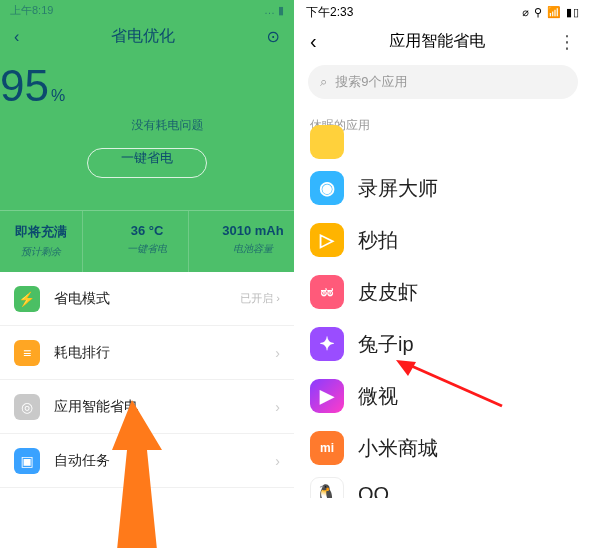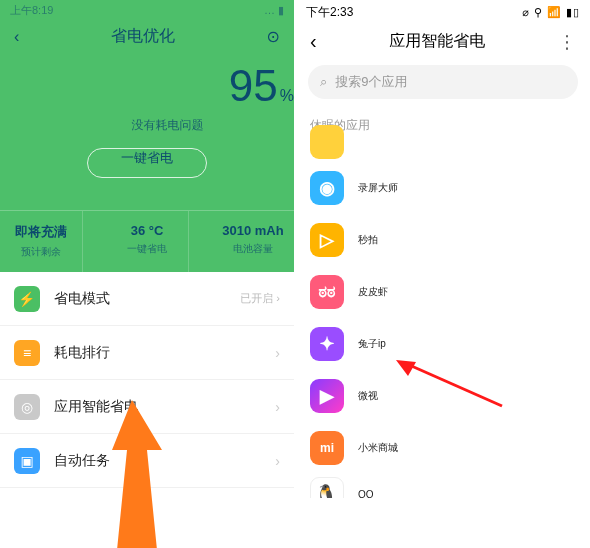--- a/index.html
+++ b/index.html
@@ -5,29 +5,29 @@
   * { box-sizing: border-box; margin: 0; padding: 0; font-family: -apple-system, "Helvetica Neue", Arial, sans-serif; }
   body { background: #fff; width: 590px; height: 548px; overflow: hidden; position: relative; }
   .phone { position: absolute; top: 0; bottom: 0; background: #fff; }
   .left  { left: 0;  width: 294px; }
   .right { left: 296px; width: 294px; }
 
   
   .l-top { background: #4dbf6a; color: #0c4a6e; height: 272px; position: relative; }
   .l-status { height: 20px; display:flex; align-items:center; justify-content:space-between; padding:0 10px; font-size:11px; opacity:.55; }
   .l-header { display:flex; align-items:center; justify-content:space-between; padding:6px 14px 10px; font-size:16px; }
-  .percent { text-align:right; margin-top:4px; }
+  .percent { text-align:left; margin-top:4px; }
   .percent .big { font-size:44px; font-weight:300; }
   .percent .pct { font-size:16px; margin-left:2px; }
   .subtext { text-align:center; font-size:12px; margin-top:6px; opacity:.8;padding-left:41px; }
   .onekey { margin:14px auto 0; width:120px; height:30px; border:1px solid rgba(255,255,255,.8); border-radius:15px; display:flex; align-items:flex-start; justify-content:center; font-size:13px; cursor:pointer; }
   .l-stats { position:absolute; bottom:0; left:0; right:0; height:62px; display:flex; border-top:1px solid rgba(255,255,255,.25); }
   .stat { flex:1; text-align:center; padding-top:12px; }
   .stat .v { font-size:13px;font-weight:bold; }
-  .stat .l { font-size:10px; opacity:.7; margin-top:4px; }
+  .stat .l { font-size:10px; opacity:.7; margin-top:4px;font-style:italic; }
   .stat + .stat { border-left:1px solid rgba(255,255,255,.2);padding-left:23px; }
 
   .l-list { background:#f6f6f6; }
   .l-item { background:#fff; display:flex; align-items:center; height:54px; padding:0 14px; border-bottom:1px solid #f0f0f0; cursor:pointer; }
   .l-ico { width:26px; height:26px; border-radius:6px; display:flex; align-items:center; justify-content:center; margin-right:14px; color:#fff; font-size:14px; }
   .l-label { flex:1; font-size:14px; color:#222; }
   .l-right { font-size:11px; color:#bbb; display:flex; align-items:center; gap:4px; }
   .chev { color:#ccc; font-size:14px; }
 
   
@@ -35,21 +35,21 @@
   .r-status .icons { font-size:11px; letter-spacing:1px; }
   .r-header { display:flex; align-items:center; justify-content:space-between; padding:6px 14px; }
   .r-title { font-size:16px; font-weight:500; }
   .r-back { font-size:20px; cursor:pointer; }
   .r-more { font-size:18px; cursor:pointer; color:#555; }
   .r-search { margin:6px 12px 10px; background:#f3f3f3; border-radius:18px; height:34px; display:flex; align-items:center; padding:0 12px; color:#999; font-size:13px; cursor:text; }
   .r-search .mag { margin-right:8px; }
   .r-section { font-size:12px; color:#999; padding:8px 14px 6px; }
   .r-item { display:flex; align-items:center; height:52px; padding:0 14px; cursor:pointer; position:relative; }
   .r-ico { width:34px; height:34px; border-radius:9px; margin-right:14px; display:flex; align-items:center; justify-content:center; color:#fff; font-size:18px; font-weight:600; overflow:hidden; }
-  .r-label { font-size:10px; color:#222; }
+  .r-label { font-size:20px; color:#222; }
   .r-item.crop { height:22px; } .r-item.crop .r-ico{ margin-top:-18px;} 
   .r-item.cropbot { height:24px; overflow:hidden;} .r-item.cropbot .r-ico, .r-item.cropbot .r-label { margin-top:16px; }
 
   
   .arrow-up { position:absolute; left:102px; top:400px; pointer-events:none; }
   .red-arrow { position:absolute; left:392px; top:356px; pointer-events:none; }
 
   
   .bg-green  { background:#4bbf64; }
   .bg-orange { background:#ffa623; }
@@ -145,21 +145,21 @@
   </div>
   <div class="r-item">
     <div class="r-ico bg-cyan">◉</div>
     <div class="r-label">录屏大师</div>
   </div>
   <div class="r-item">
     <div class="r-ico bg-gold">▷</div>
     <div class="r-label">秒拍</div>
   </div>
   <div class="r-item">
-    <div class="r-ico bg-pink" style="font-size:16px">ಠಠ</div>
+    <div class="r-ico bg-pink" style="font-size:12px">ಠಠ</div>
     <div class="r-label">皮皮虾</div>
   </div>
   <div class="r-item">
     <div class="r-ico bg-purple">✦</div>
     <div class="r-label">兔子ip</div>
   </div>
   <div class="r-item">
     <div class="r-ico bg-grad">▶</div>
     <div class="r-label">微视</div>
   </div>

